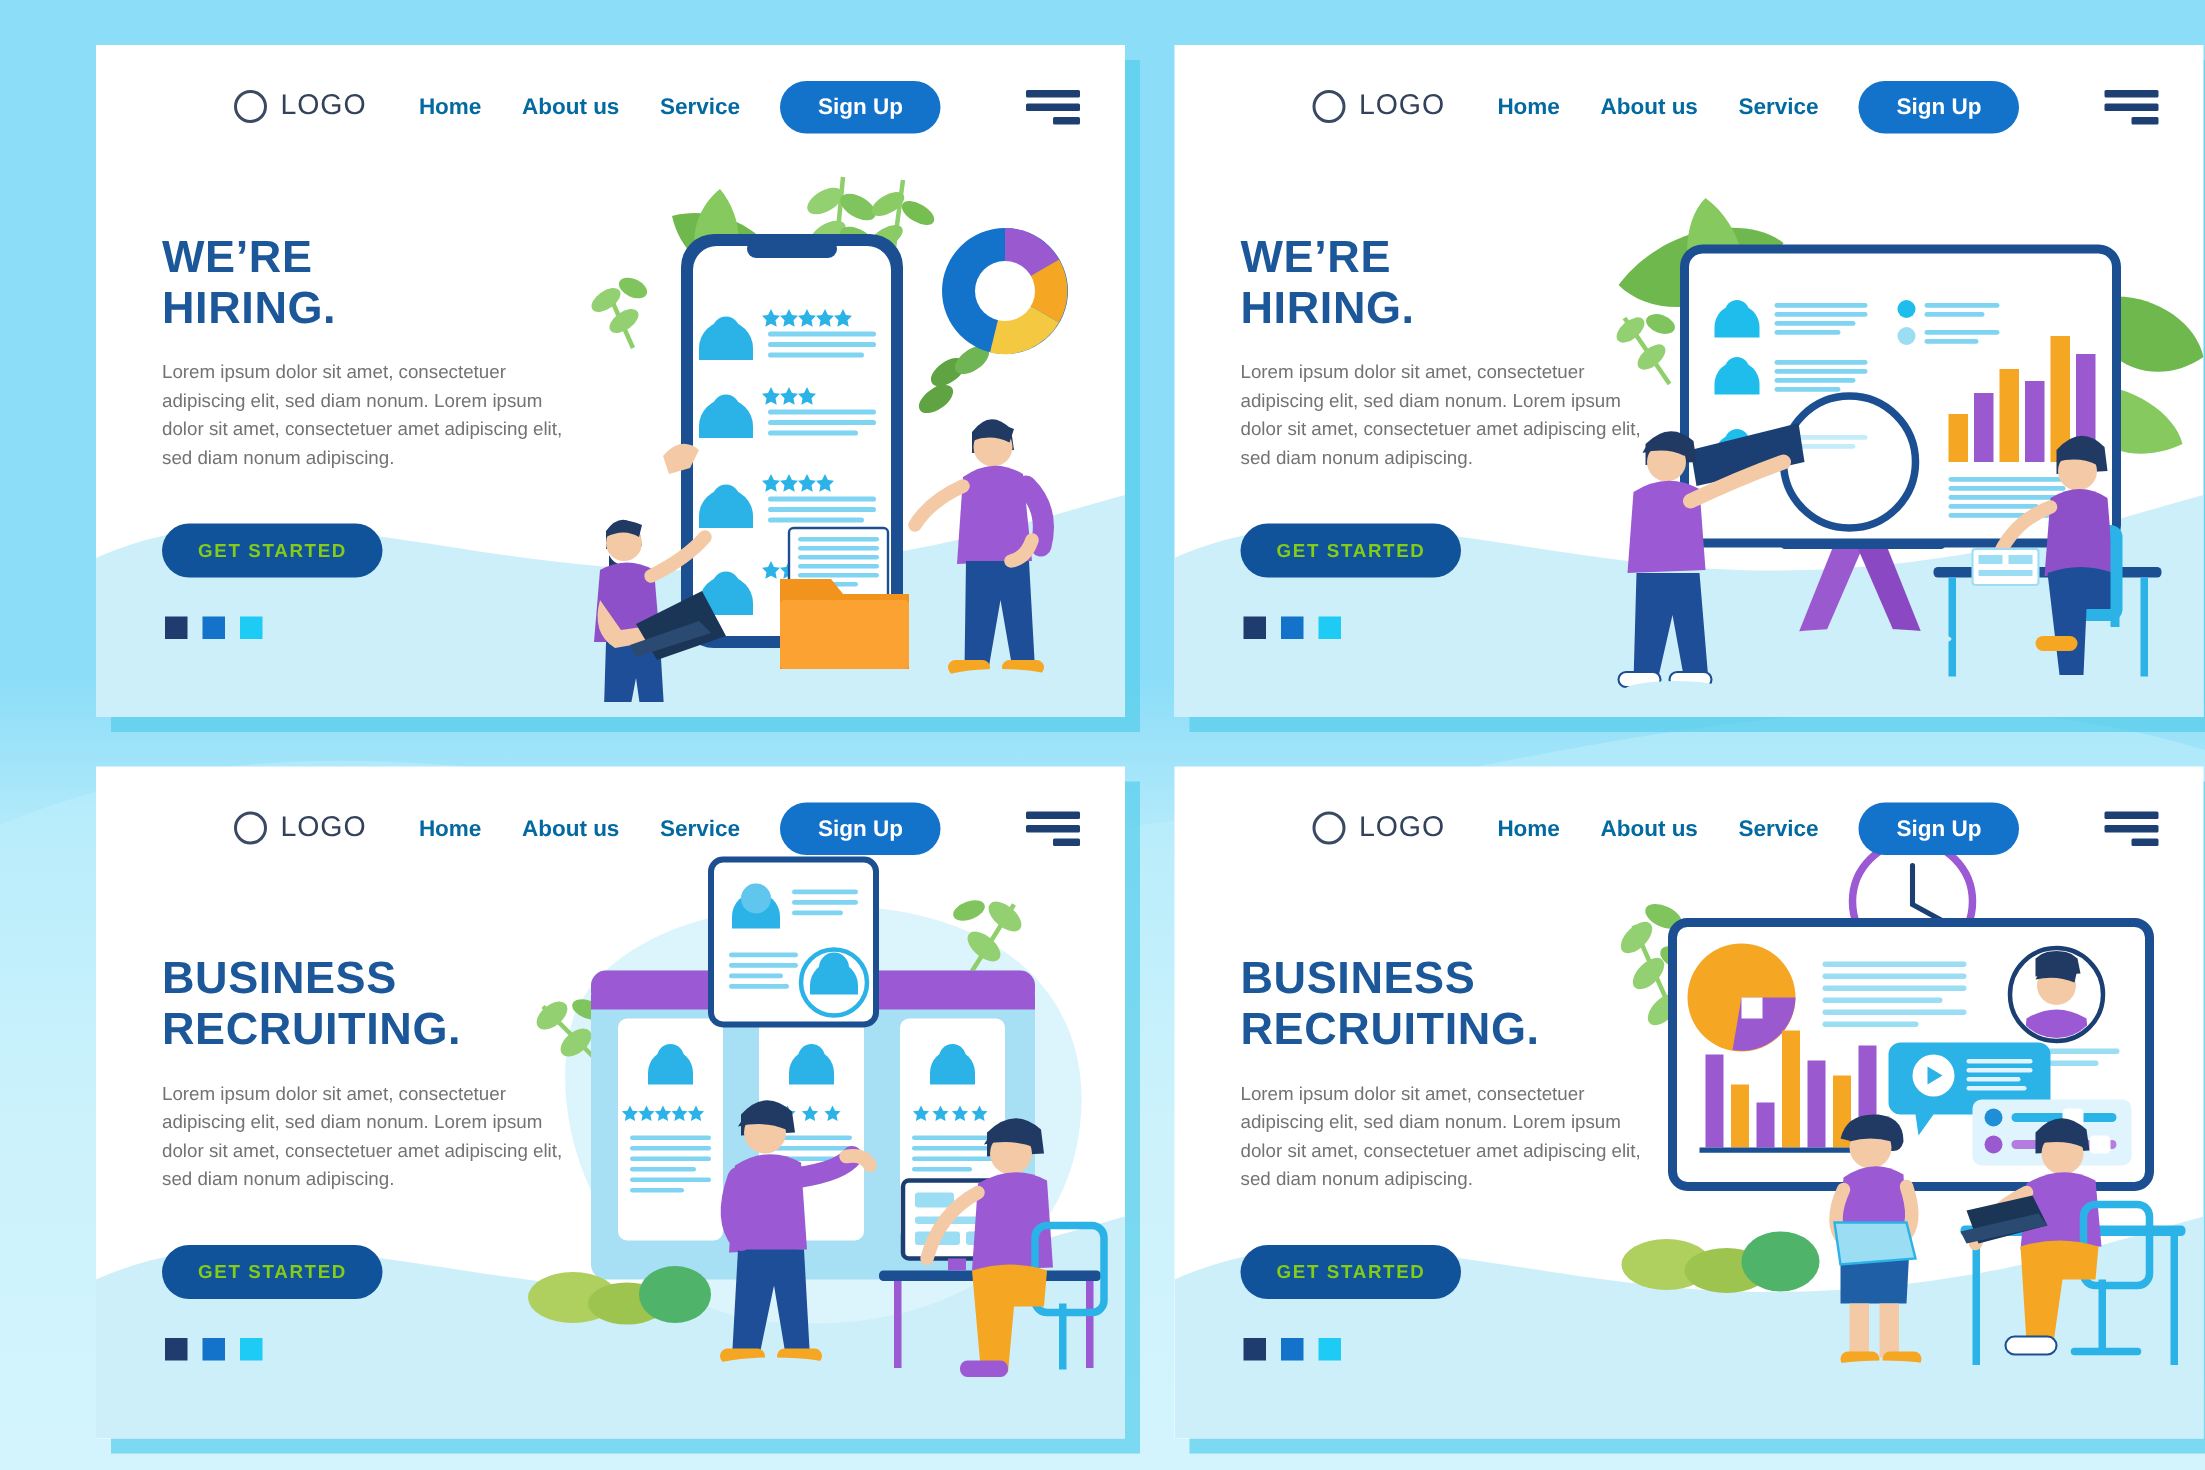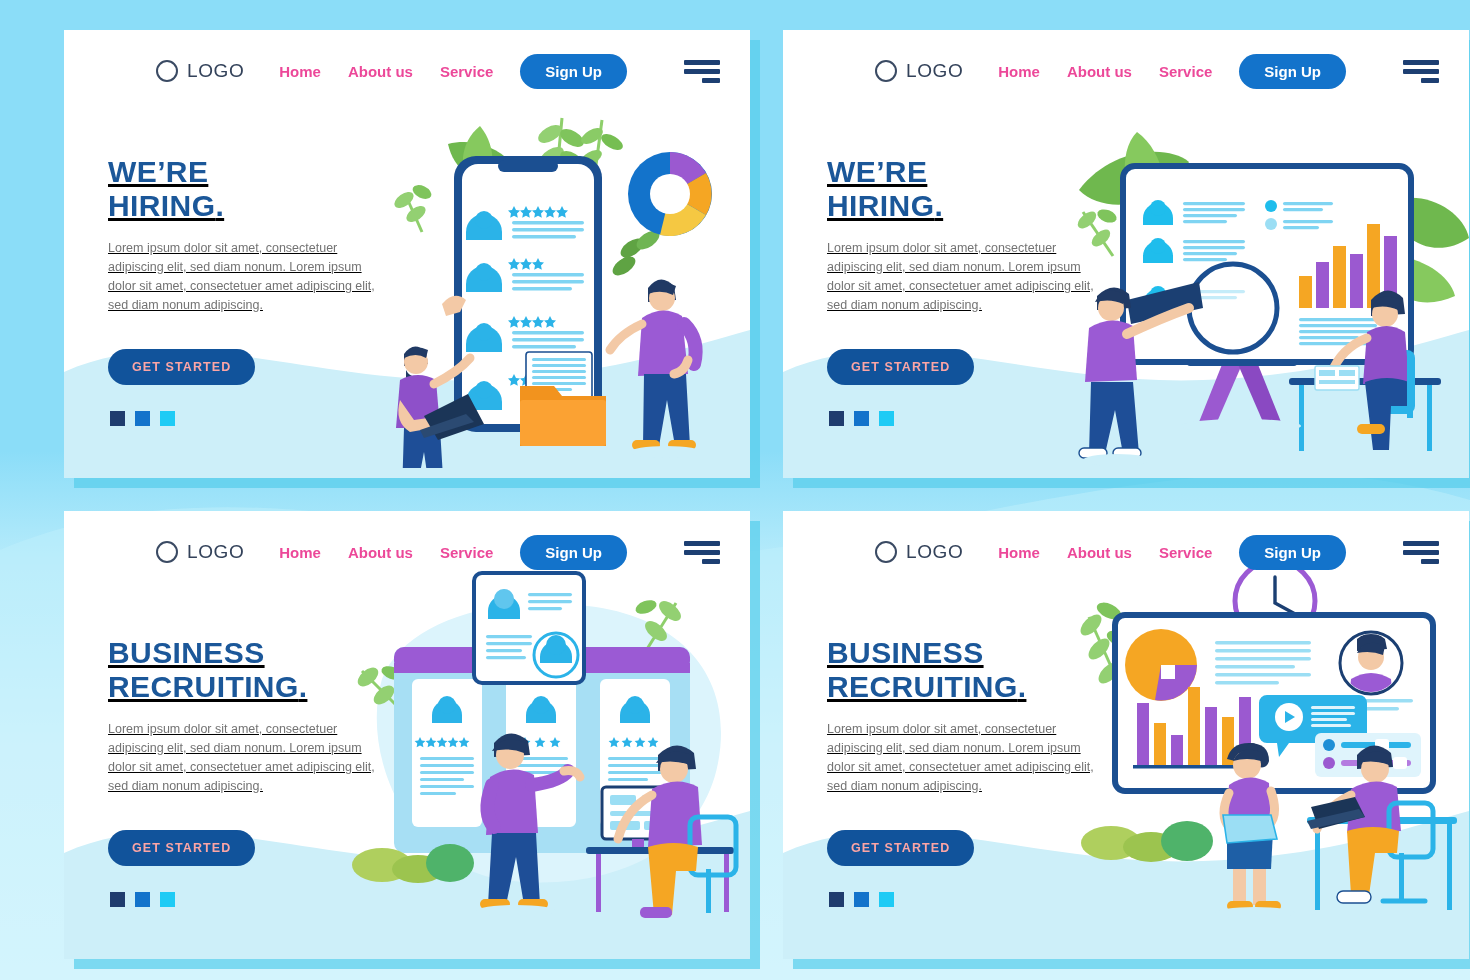--- a/index.html
+++ b/index.html
@@ -28,36 +28,36 @@
   
   .pwave{position:absolute;left:0;right:0;bottom:0;height:150px;}
 
   
   .nav{position:absolute;left:0;right:0;top:0;height:82px;
        display:flex;align-items:center;padding:0 30px 0 44px;box-sizing:border-box;z-index:6;margin-left:48px;}
   .logo{display:flex;align-items:center;gap:9px;}
   .logo-ring{width:22px;height:22px;border:2px solid #3a4a63;border-radius:50%;box-sizing:border-box;}
   .logo-text{font-size:19px;letter-spacing:.6px;color:#33425a;font-weight:400;}
   .navlinks{margin-left:auto;display:flex;align-items:center;gap:27px;}
-  .navlink{font-size:15px;font-weight:700;color:#ec4899;white-space:nowrap;cursor:pointer;}
+  .navlink{font-size:15px;font-weight:700;color:#0369a1;white-space:nowrap;cursor:pointer;}
   .signup{background:#1373CB;color:#fff;font-size:15px;font-weight:700;
           border:none;border-radius:18px;padding:9px 25px;cursor:pointer;white-space:nowrap;text-align:right;}
   .burger{margin-left:30px;width:36px;display:flex;flex-direction:column;align-items:flex-end;gap:4px;cursor:pointer;}
   .burger i{display:block;height:5px;background:#1d3f72;border-radius:1px;}
   .burger i:nth-child(1){width:36px;}
   .burger i:nth-child(2){width:36px;}
   .burger i:nth-child(3){width:18px;}
 
   
-  .copy{position:absolute;left:44px;top:125px;width:268px;z-index:5;text-decoration:underline;}
+  .copy{position:absolute;left:44px;top:125px;width:268px;z-index:5;}
   .headline{font-size:30px;line-height:1.13;font-weight:800;color:#1B5799;
             letter-spacing:.4px;margin:0 0 16px 0;white-space:pre-line;}
   .headline .dot{color:#1B5799;}
   .para{font-size:12.5px;line-height:1.52;color:#737373;margin:0 0 34px 0;}
-  .cta{background:#11539B;color:#fca5a5;border:none;border-radius:19px;
+  .cta{background:#11539B;color:#84cc16;border:none;border-radius:19px;
        font-size:12.5px;font-weight:700;letter-spacing:1.1px;padding:11px 24px;cursor:pointer;}
   .dots{position:absolute;left:46px;bottom:52px;display:flex;gap:10px;z-index:5;}
   .dots span{width:15px;height:15px;display:block;}
 
   svg{display:block;}
   .ill{position:absolute;z-index:4;}
 </style>
 </head>
 <body>
 

